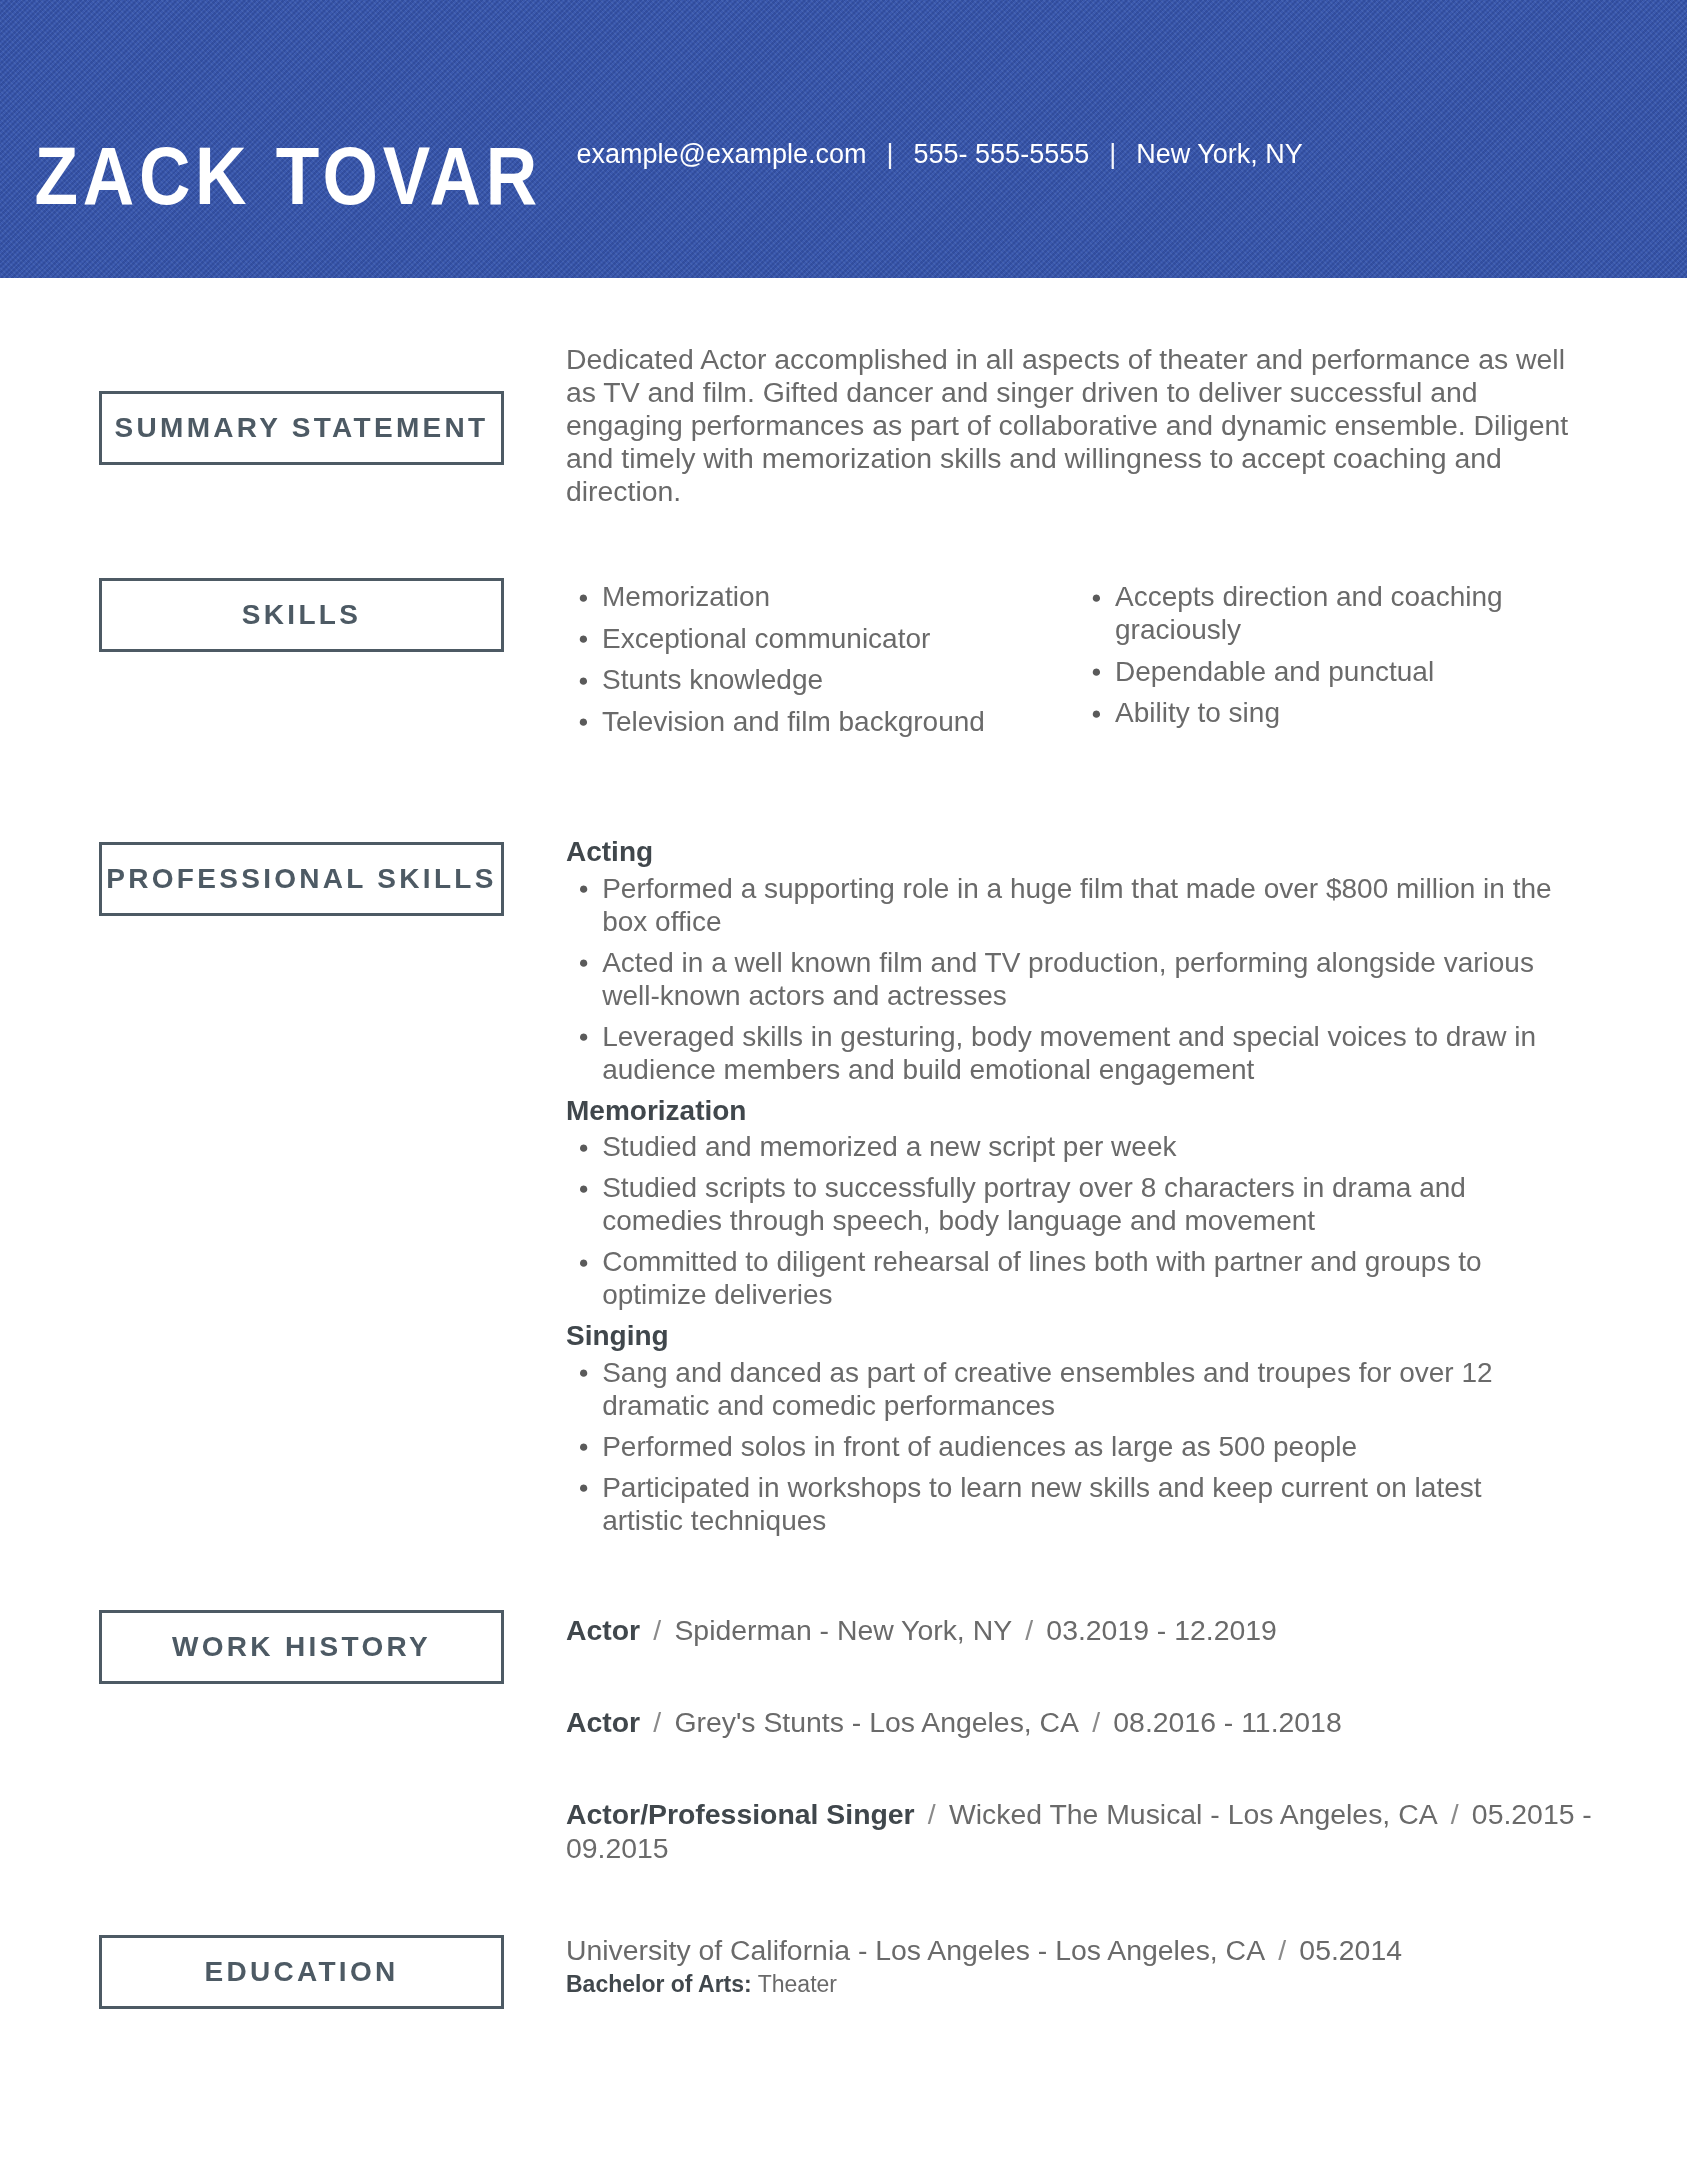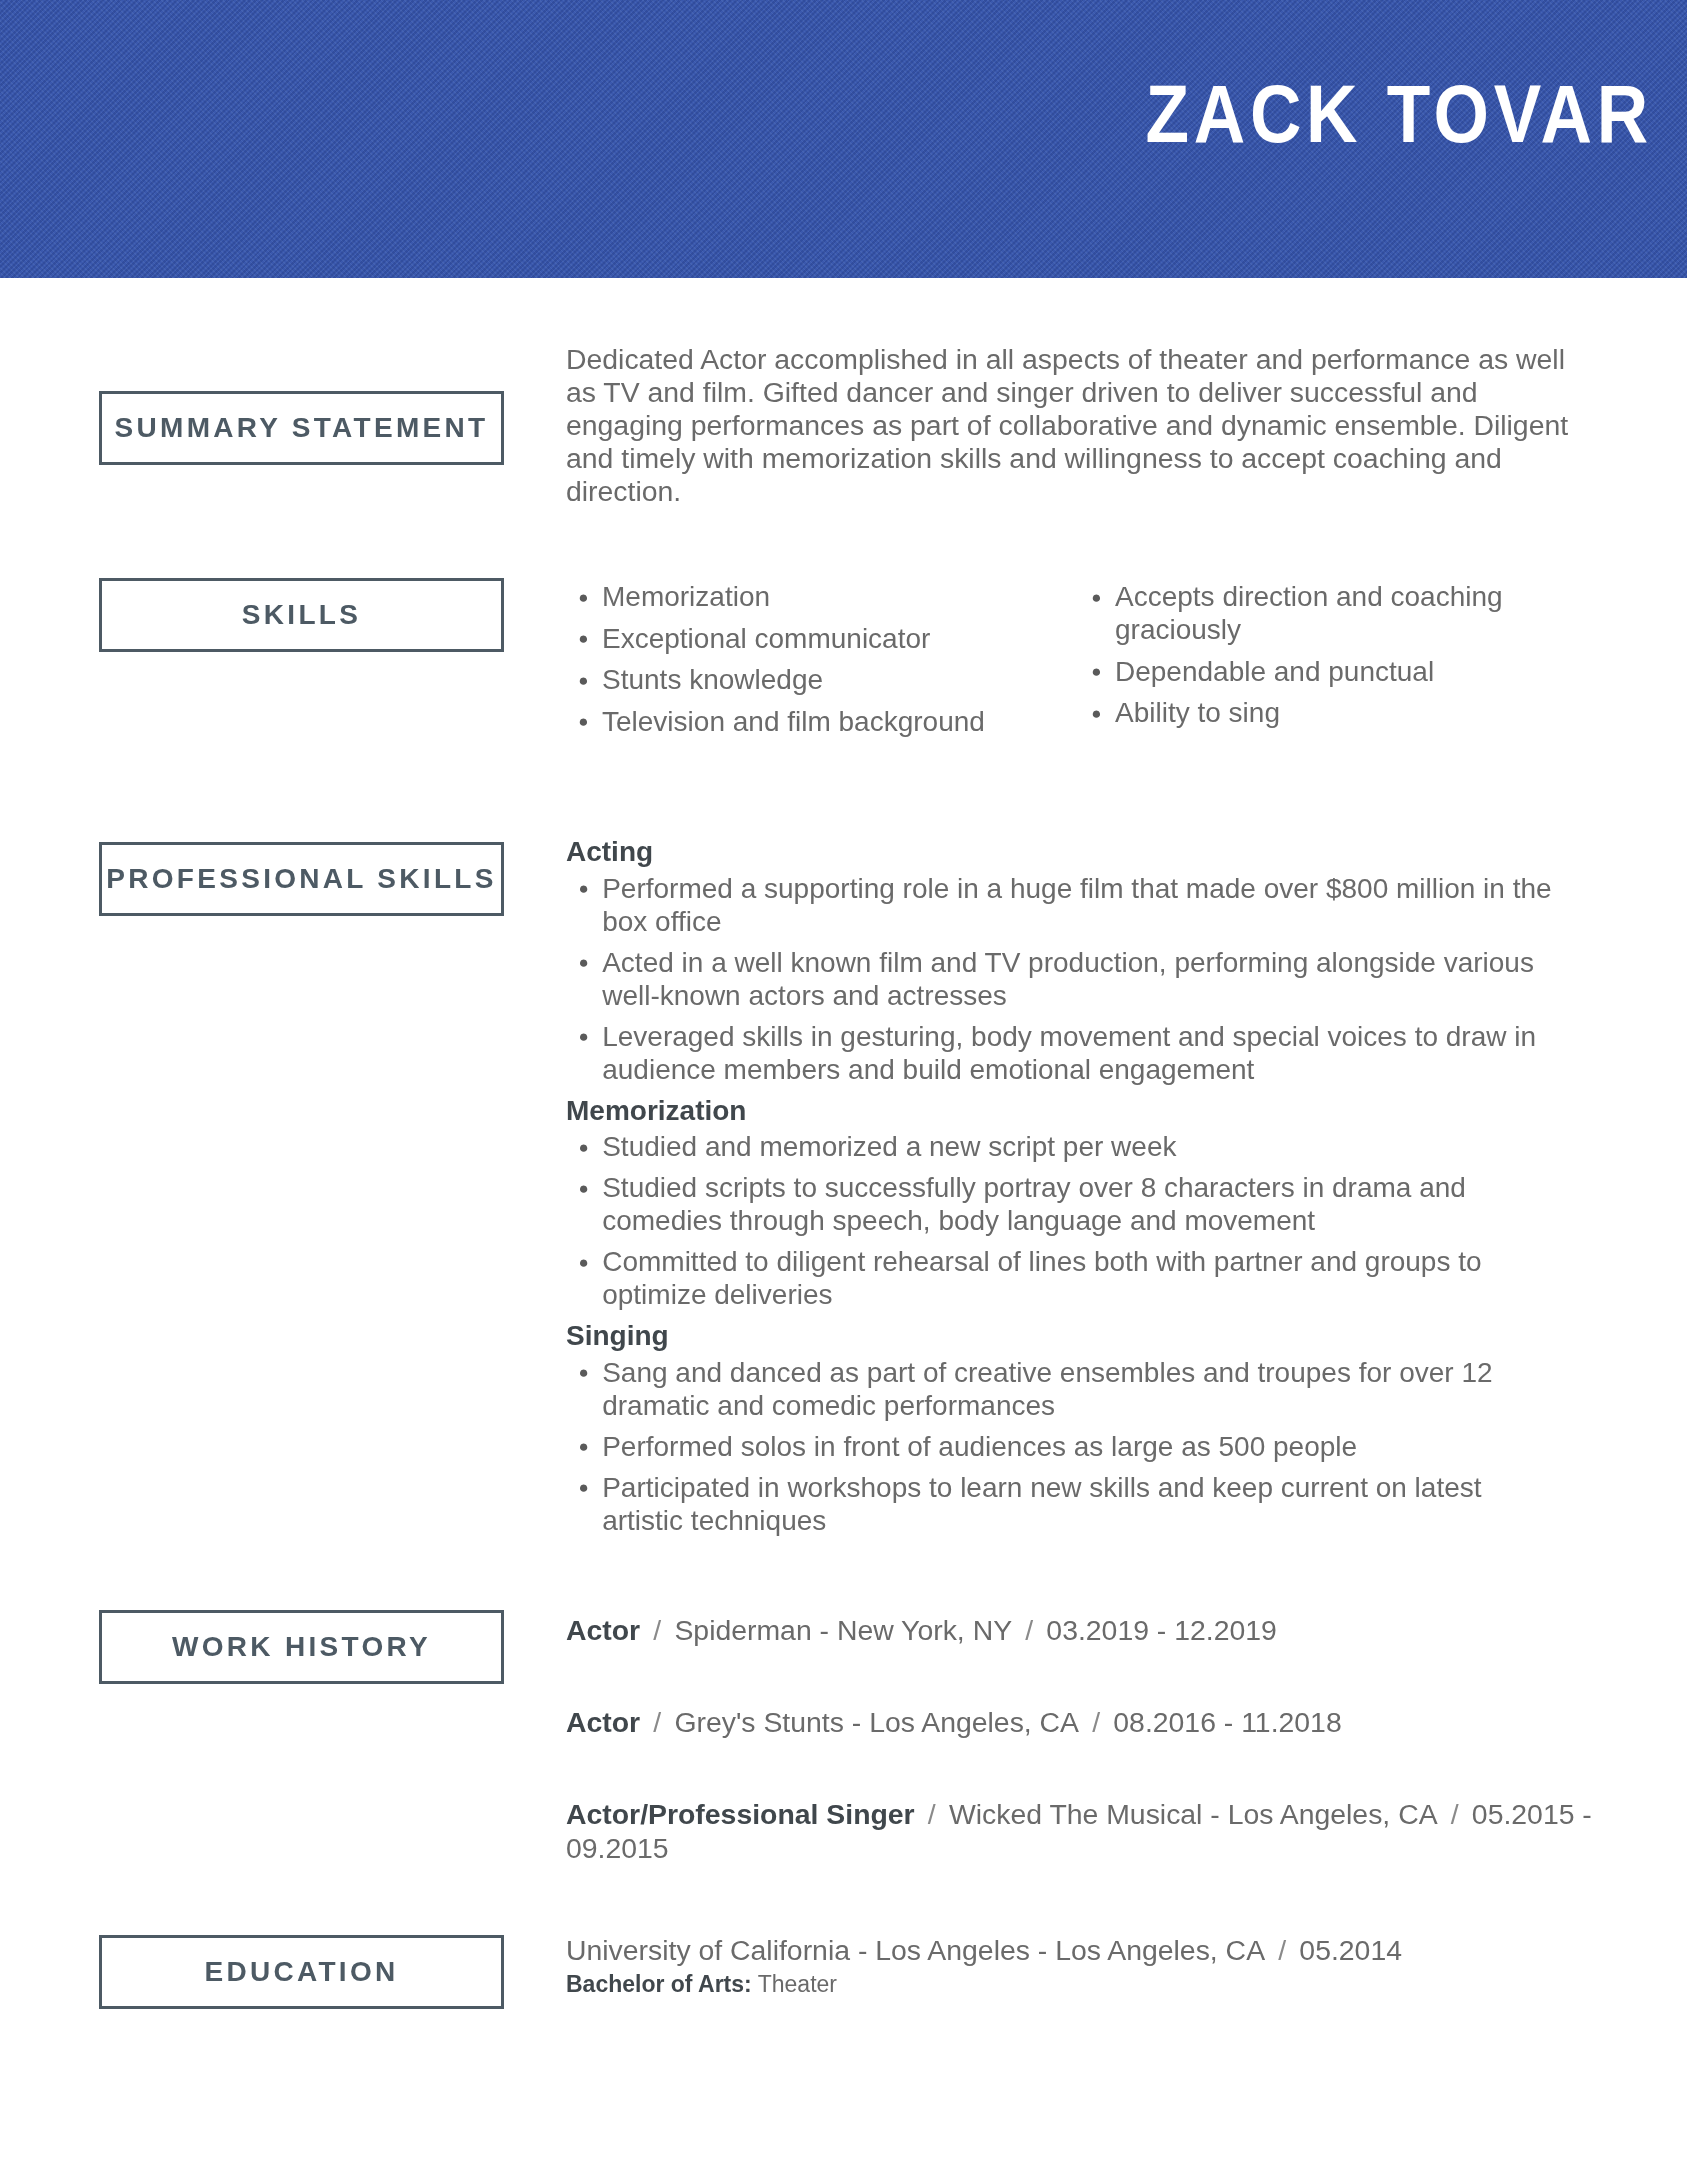--- a/index.html
+++ b/index.html
@@ -15,22 +15,22 @@
   
   .top {
     position: absolute;
     left: 0; top: 0;
     width: 1687px; height: 278px;
     background-color: #3a58ad;
     background-image:
       repeating-linear-gradient(135deg, rgba(16,35,102,0.22) 0 2px, rgba(0,0,0,0) 2px 4px),
       repeating-linear-gradient(45deg, rgba(130,160,210,0.15) 0 1.3px, rgba(0,0,0,0) 1.3px 3.3px);
     display: flex;
-    flex-direction: column;
-    align-items: flex-end;
+    flex-direction: row;
+    align-items: center;
   }
   .name {
     margin: 74px 0 0 0;
     font-size: 81px;
     line-height: 81px;
     font-weight: 700;
     letter-spacing: 5.3px;
     color: #ffffff;
     transform: scaleX(0.88);
     transform-origin: center;
@@ -149,20 +149,23 @@
     color: #6a6a6a;
   }
 </style>
 </head>
 <body>
 
 <div class="page">
 
   <header class="top">
     <h1 class="name">ZACK TOVAR</h1>
+    <div class="contact">
+      <span>example@example.com</span><span class="pipe">|</span><span>555- 555-5555</span><span class="pipe">|</span><span>New York, NY</span>
+    </div>
   </header>
 
   <div class="label-box lb-summary">
     <span>SUMMARY STATEMENT</span>
   </div>
   <div class="label-box lb-skills">
     <span>SKILLS</span>
   </div>
   <div class="label-box lb-prof">
     <span>PROFESSIONAL SKILLS</span>

